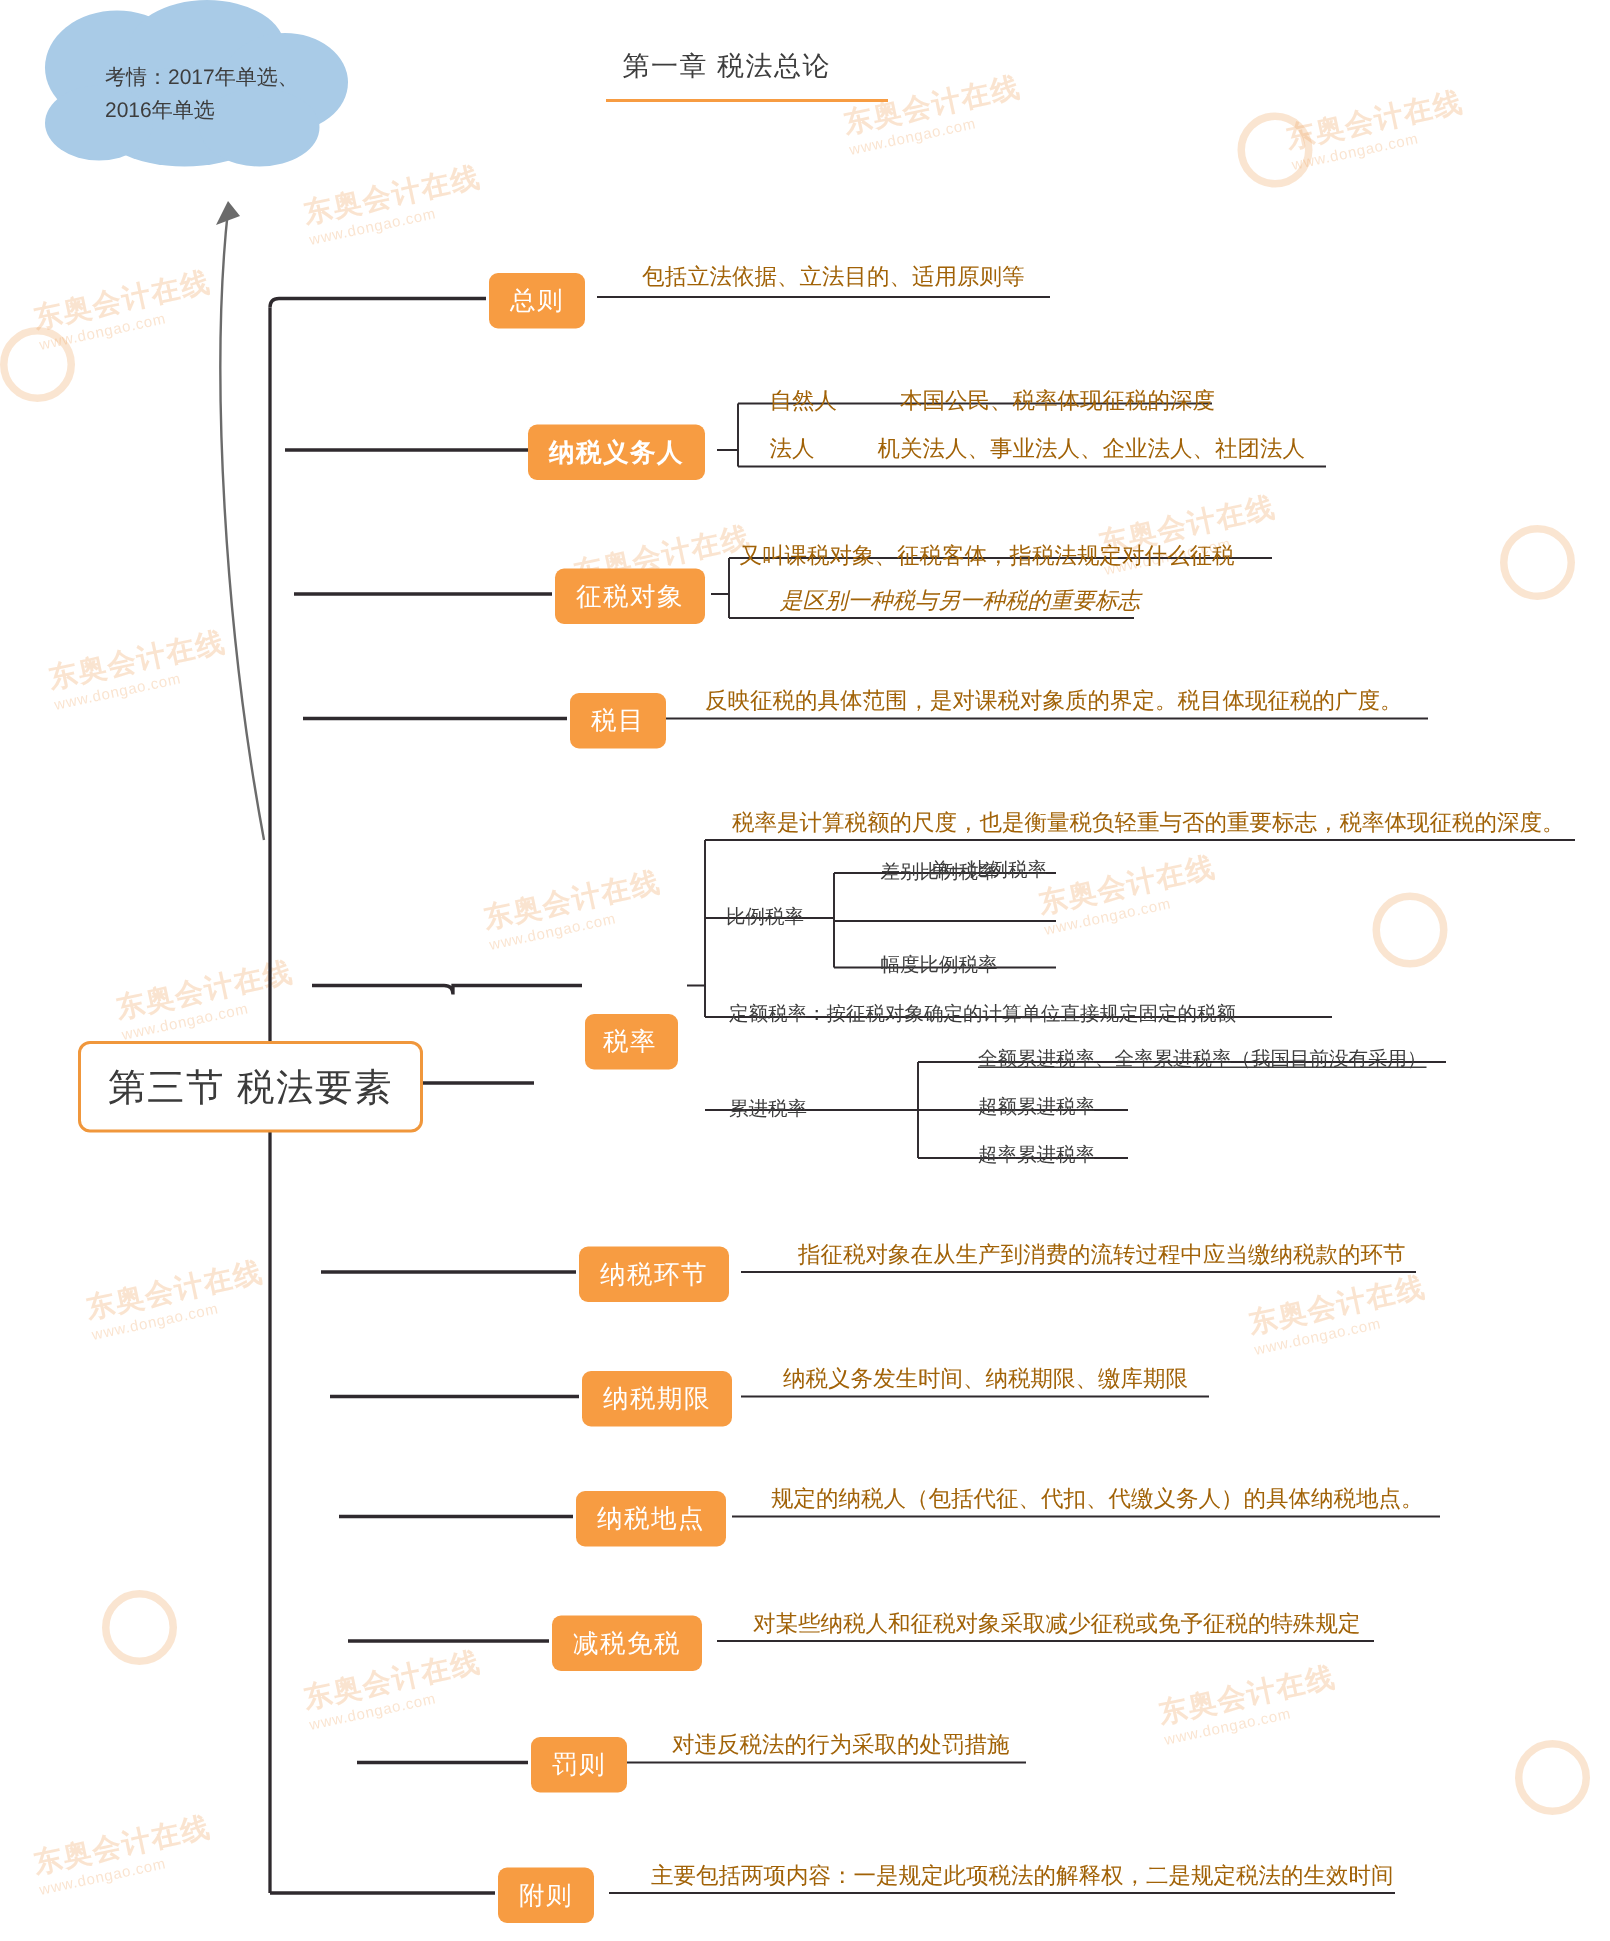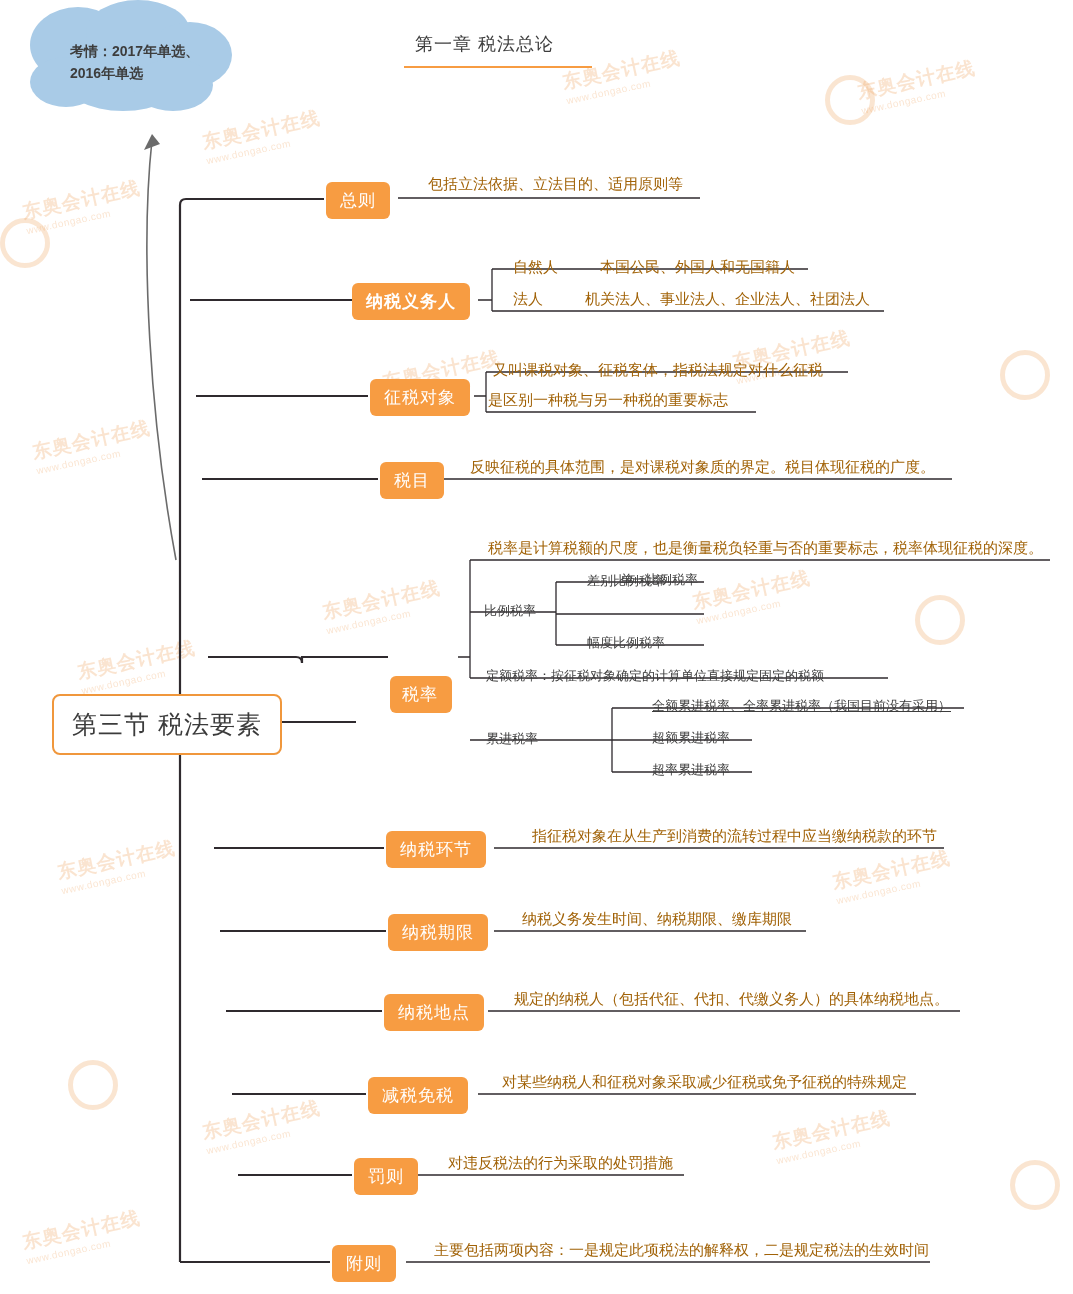--- a/index.html
+++ b/index.html
@@ -192,21 +192,21 @@
   <svg id="cloud" width="230" height="150" viewBox="0 0 230 150">
     <g fill="#a9cbe7">
       <ellipse cx="60" cy="45" rx="48" ry="38"></ellipse>
       <ellipse cx="120" cy="32" rx="52" ry="32"></ellipse>
       <ellipse cx="172" cy="55" rx="42" ry="33"></ellipse>
       <ellipse cx="105" cy="78" rx="62" ry="33"></ellipse>
       <ellipse cx="48" cy="82" rx="36" ry="25"></ellipse>
       <ellipse cx="155" cy="85" rx="40" ry="26"></ellipse>
     </g>
   </svg>
-  <div class="cloud-text" style="left:70px; top:40px; width:160px;font-weight:bold;">考情：2017年单选、2016年单选</div>
+  <div class="cloud-text" style="left:70px; top:40px; width:160px;">考情：2017年单选、2016年单选</div>
 
   <svg id="links">
 
     <path d="M176,560 C150,420 140,250 152,140" stroke="#6b6b6b" stroke-width="1.6" fill="none"></path>
     <path d="M152,134 l-8,16 l16,-6 z" fill="#6b6b6b"></path>
 
     <path d="M180,205 L180,1262" stroke="#2f2a2e" stroke-width="2.2" fill="none"></path>
 
     <path d="M356,722 L180,722" stroke="#2f2a2e" stroke-width="2.2" fill="none"></path>
 
@@ -269,26 +269,26 @@
   <div class="node l1" style="left:386px; top:831px;">纳税环节</div>
   <div class="node l1" style="left:388px; top:914px;">纳税期限</div>
   <div class="node l1" style="left:384px; top:994px;">纳税地点</div>
   <div class="node l1" style="left:368px; top:1077px;">减税免税</div>
   <div class="node l1" style="left:354px; top:1158px;">罚则</div>
   <div class="node l1" style="left:332px; top:1245px;">附则</div>
 
   <div class="node l2" style="left:424px; top:173px;">包括立法依据、立法目的、适用原则等</div>
 
   <div class="node l2" style="left:509px; top:256px;">自然人</div>
-  <div class="node l2" style="left:596px; top:256px;">本国公民、外国人和无国籍人</div>
+  <div class="node l2" style="left:596px; top:256px;">本国公民、税率体现征税的深度</div>
   <div class="node l2" style="left:509px; top:288px;">法人</div>
   <div class="node l2" style="left:581px; top:288px;">机关法人、事业法人、企业法人、社团法人</div>
 
   <div class="node l2" style="left:489px; top:359px;">又叫课税对象、征税客体，指税法规定对什么征税</div>
-  <div class="node l2" style="left:484px; top:389px;">是区别一种税与另一种税的重要标志</div>
+  <div class="node l2" style="left:516px; top:389px;font-style:italic;">是区别一种税与另一种税的重要标志</div>
 
   <div class="node l2" style="left:484px; top:537px;">税率是计算税额的尺度，也是衡量税负轻重与否的重要标志，税率体现征税的深度。</div>
 
   <div class="node l2" style="left:466px; top:456px;">反映征税的具体范围，是对课税对象质的界定。税目体现征税的广度。</div>
   <div class="node l3" style="left:480px; top:600px;">比例税率</div>
   <div class="node l3" style="left:616px; top:569px;font-family:Liberation Mono, monospace;">单一比例税率</div>
   <div class="node l3" style="left:583px; top:570px;">差别比例税率</div>
   <div class="node l3" style="left:583px; top:632px;">幅度比例税率</div>
   <div class="node l3" style="left:482px; top:665px;">定额税率：按征税对象确定的计算单位直接规定固定的税额</div>
   <div class="node l3" style="left:482px; top:728px;">累进税率</div>

